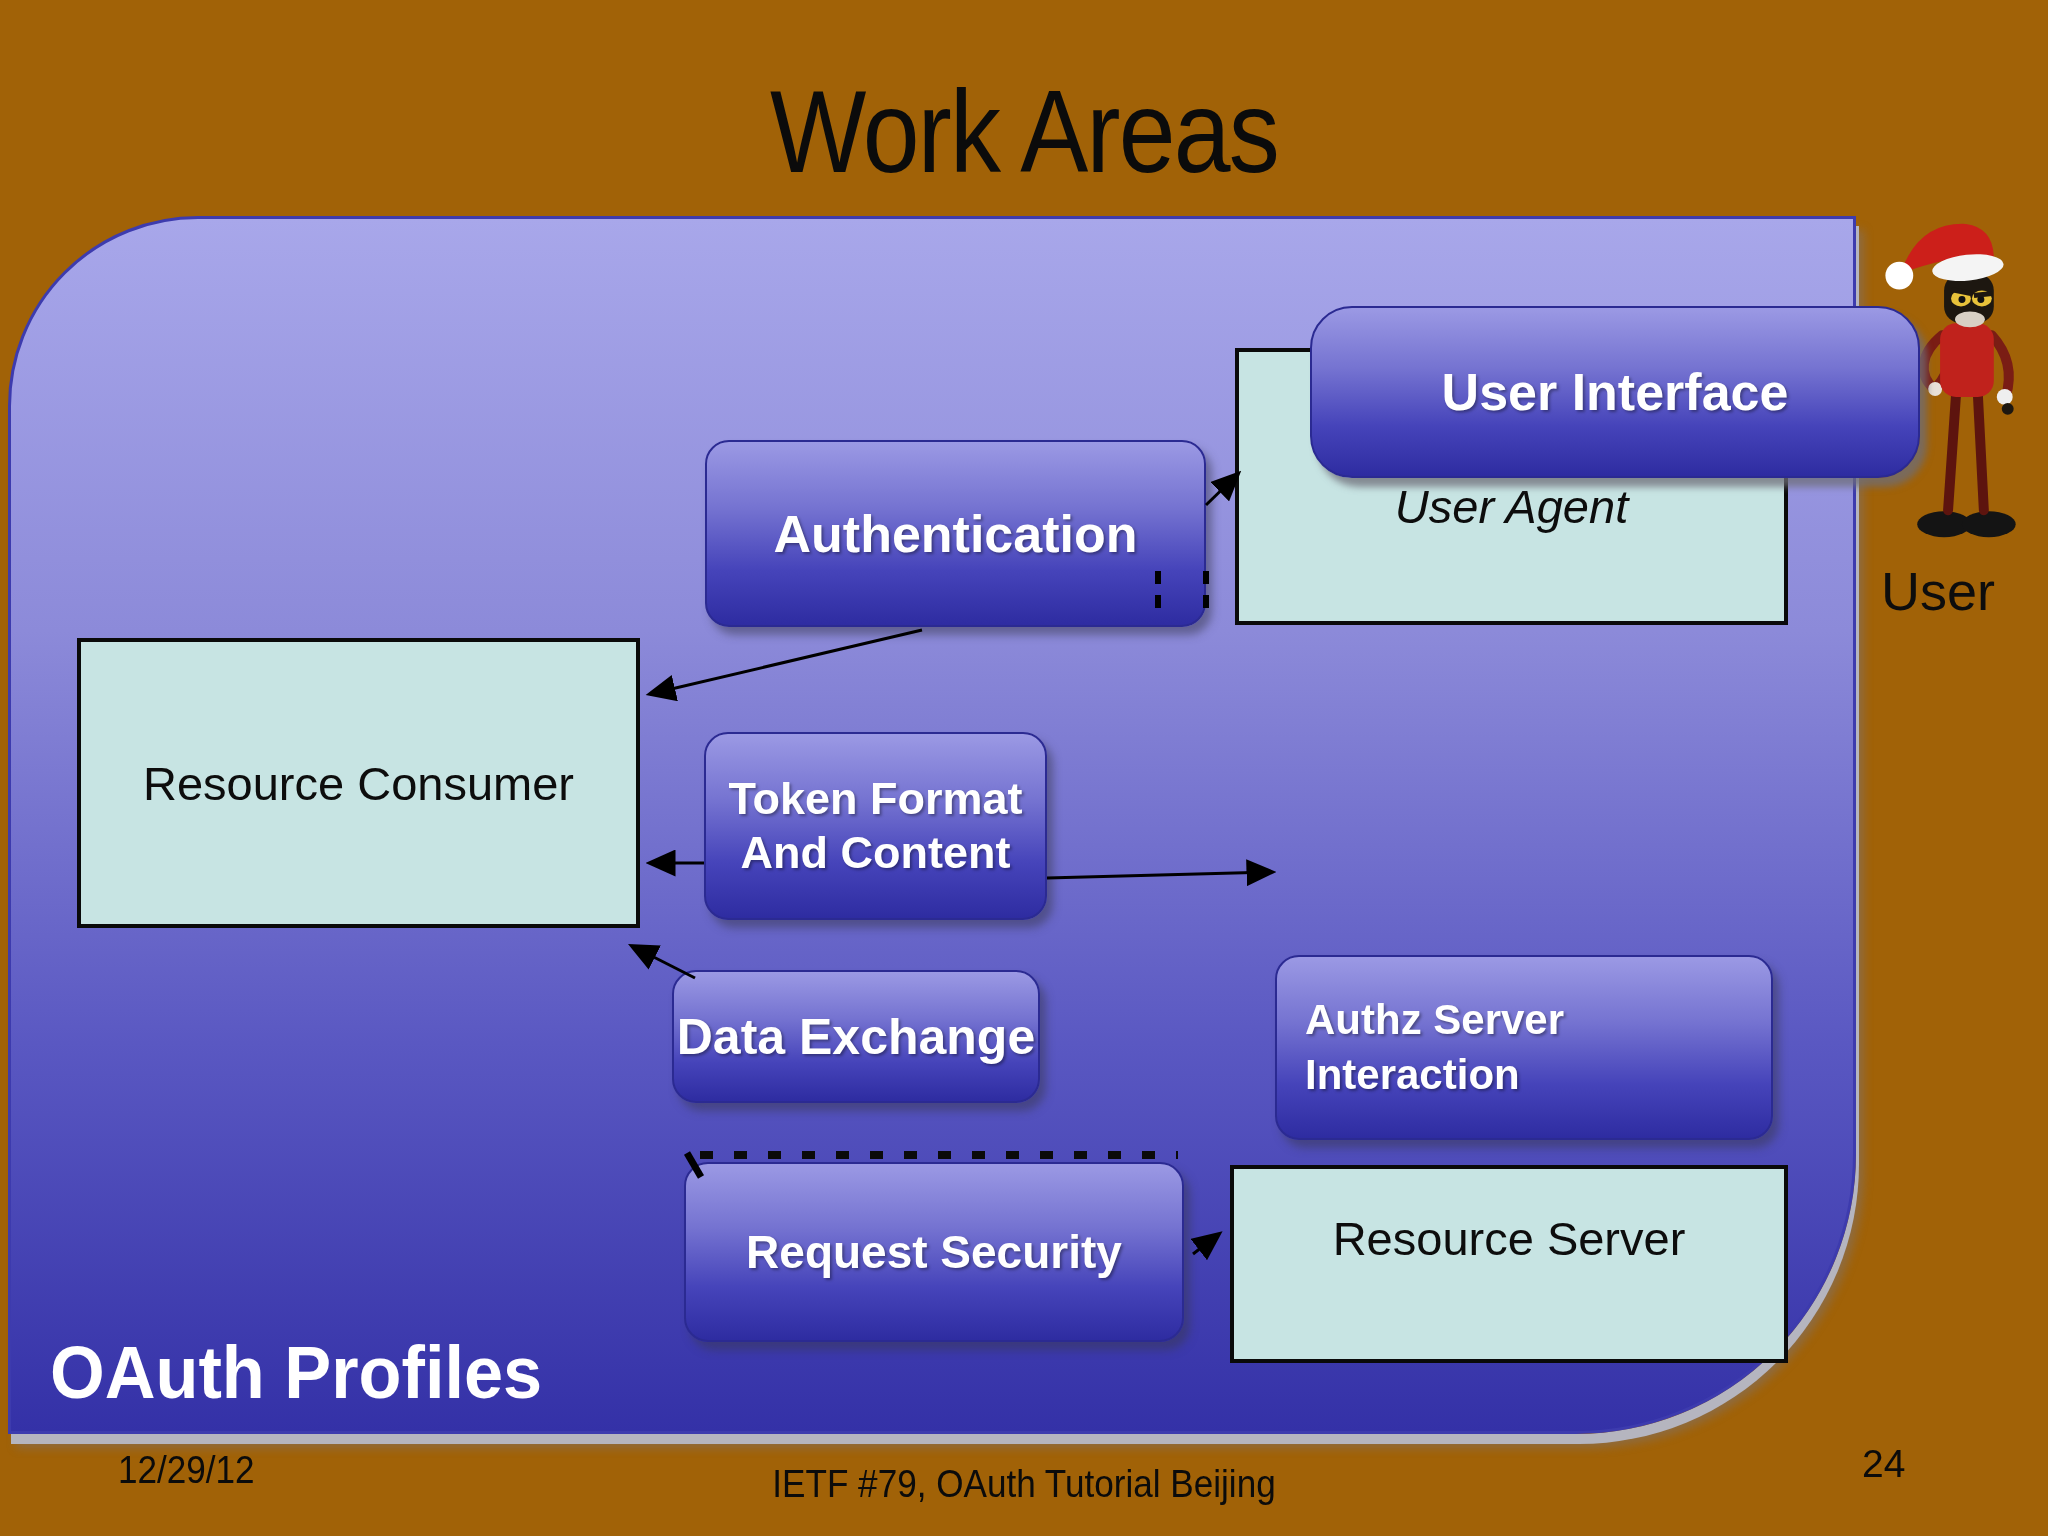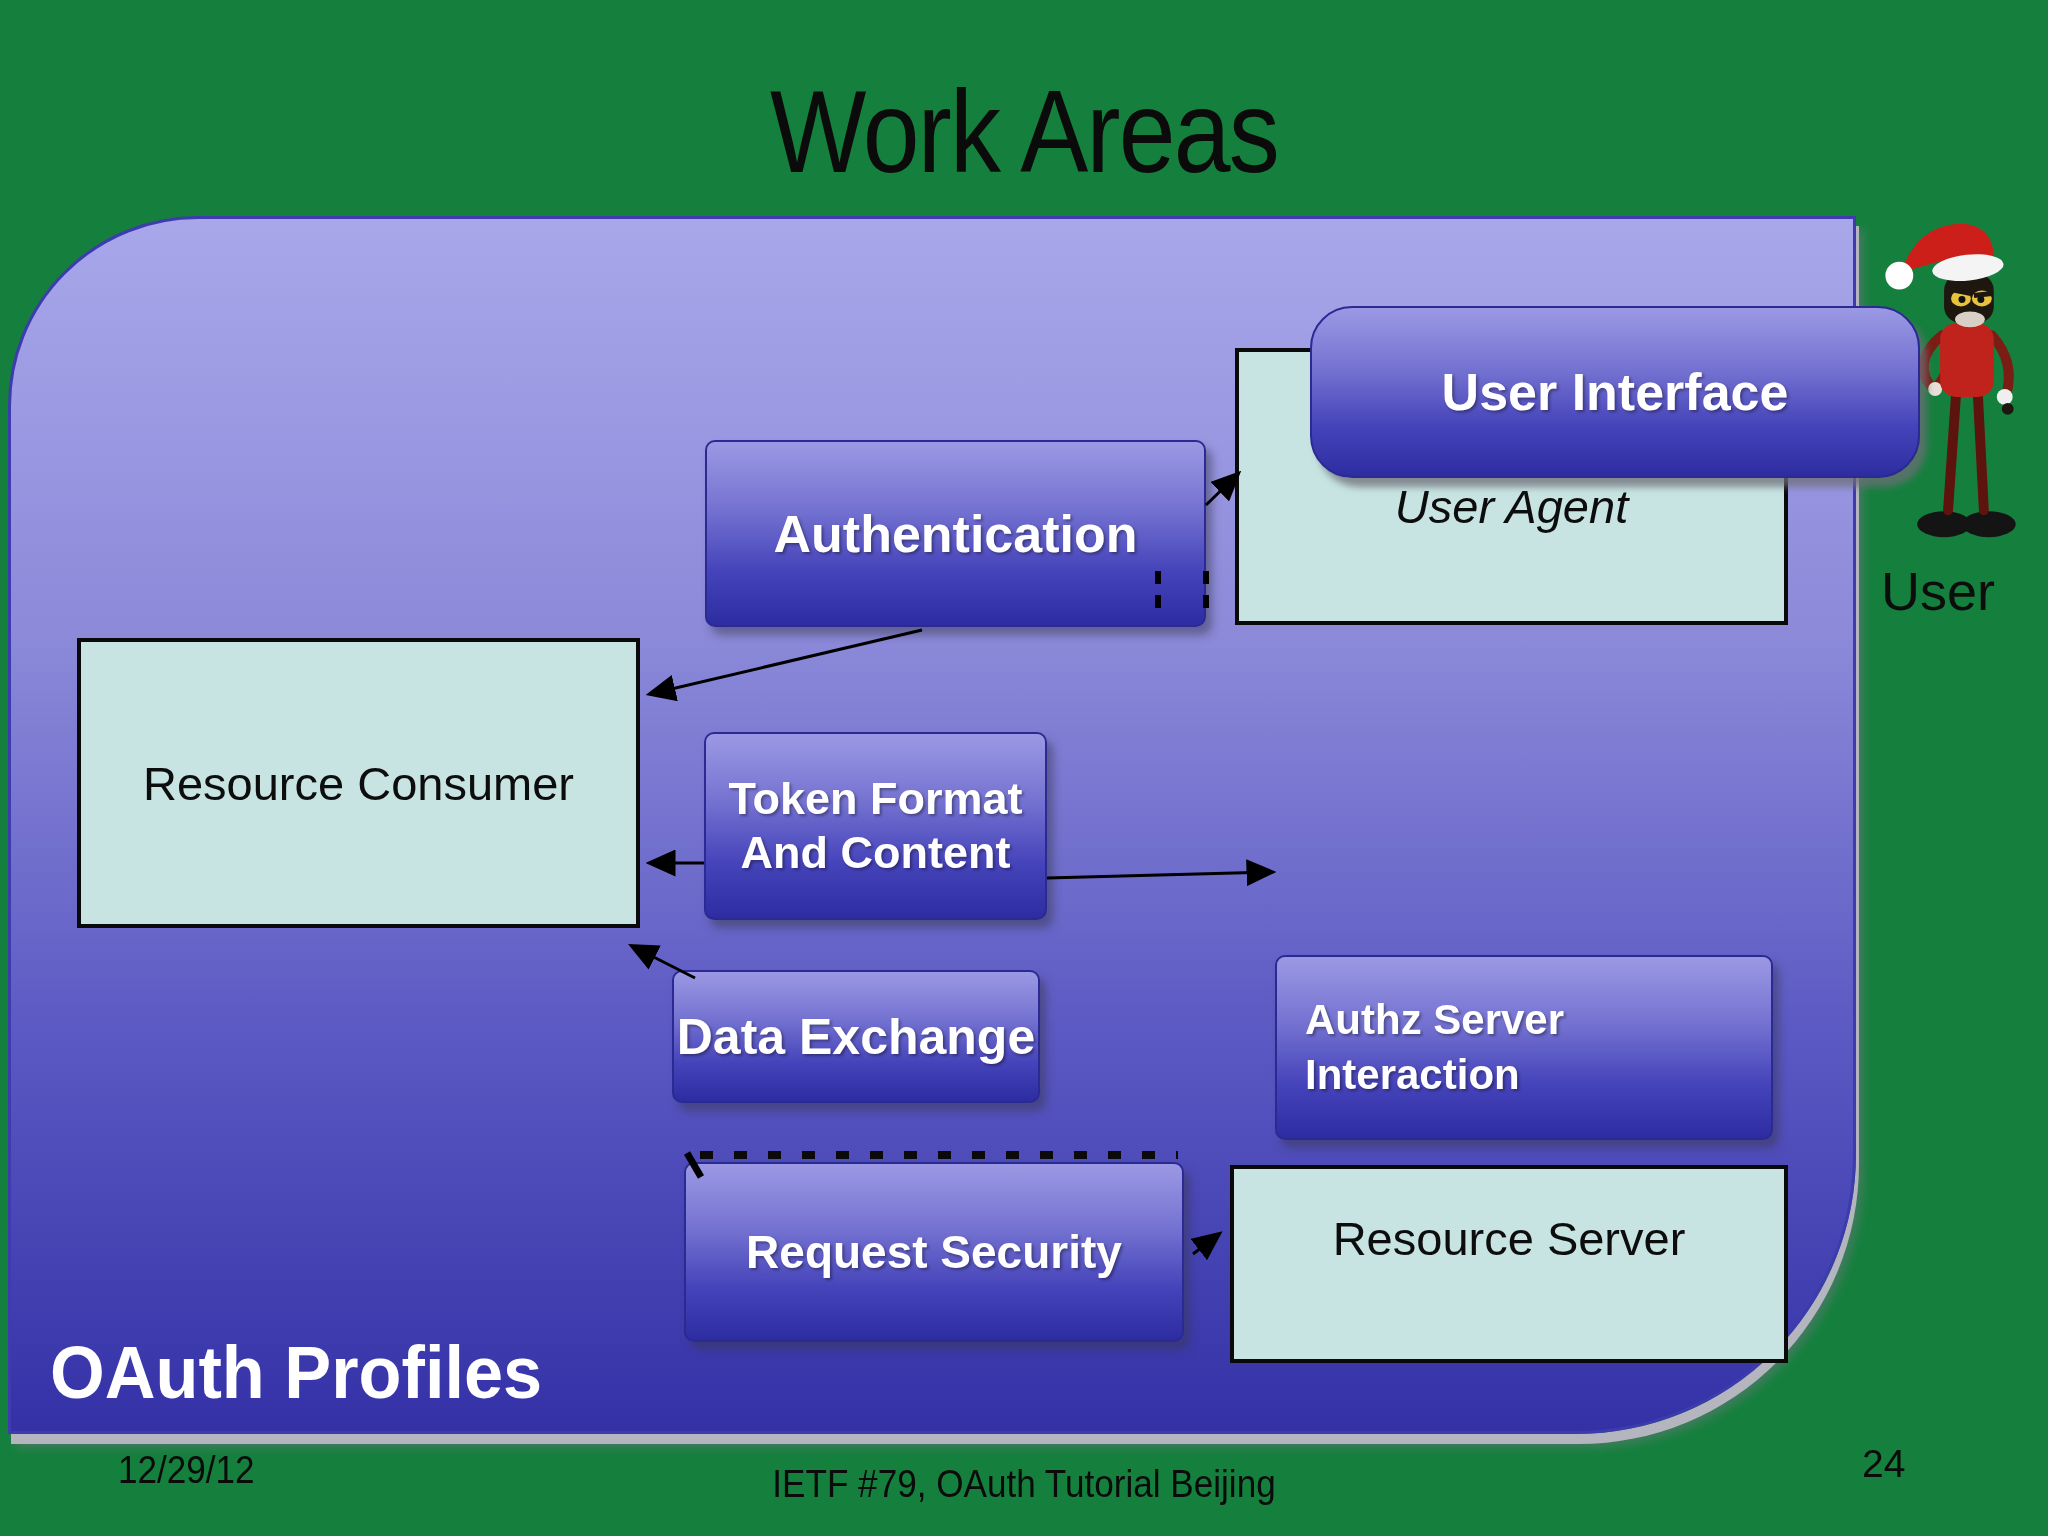--- a/index.html
+++ b/index.html
@@ -1,16 +1,16 @@
 <!DOCTYPE html>
 <html style="--entity_fill: #c7e4e3; --profile_gradient_top: #9b99e4; --profile_gradient_bottom: #2e2ca1; --container_top: #a8a7ea; --container_bottom: #3431a7; --arrow: #000000; --santa_red: #cc1f1a;"><head>
 <meta charset="utf-8">
 <style>
   html,body{margin:0;padding:0;background:#ffffff;}
-  .canvas{position:relative;width:2048px;height:1536px;background:#15803d;overflow:hidden;
+  .canvas{position:relative;width:2048px;height:1536px;background:#a16207;overflow:hidden;
           font-family:"Liberation Sans",sans-serif;}
 
   
   .slide-title{position:absolute;left:0;top:74px;width:2048px;text-align:center;
     font-size:116px;font-weight:400;color:#0b0b0b;letter-spacing:-2px;
     transform:scaleX(.88);line-height:1;}
 
   
   .container{position:absolute;left:8px;top:216px;width:1848px;height:1218px;
     border:3px solid #3d3bae;box-sizing:border-box;
@@ -26,21 +26,21 @@
     display:flex;align-items:center;justify-content:center;color:#0d0d0d;z-index:2;}
   .entity .lbl{font-size:47px;}
   .box-user-agent{left:1235px;top:348px;width:553px;height:277px;}
   .box-user-agent .lbl{margin-top:40px;font-style:italic;}
   .box-resource-consumer{left:77px;top:638px;width:563px;height:290px;}
   .box-authorization-server{left:1233px;top:677px;width:555px;height:316px;}
   .box-resource-server{left:1230px;top:1165px;width:558px;height:198px;align-items:flex-start;}
   .box-resource-server .lbl{margin-top:42px;}
 
   
-  .profile{position:absolute;box-sizing:border-box;border:2px solid #2b2a92;border-radius:10px;
+  .profile{position:absolute;box-sizing:border-box;border:2px solid #2b2a92;border-radius:24px;
     background:linear-gradient(180deg,var(--profile_gradient_top) 0%,#7573d1 36%,#4644ba 70%,var(--profile_gradient_bottom) 100%);
     box-shadow:6px 8px 9px rgba(55,55,80,.5);
     display:flex;flex-direction:column;align-items:center;justify-content:center;
     color:#ffffff;font-weight:700;text-shadow:2px 2px 3px rgba(0,0,0,.35);z-index:3;}
   .box-authentication{left:705px;top:440px;width:501px;height:187px;font-size:52px;}
   .box-token-format{left:704px;top:732px;width:343px;height:188px;font-size:45px;line-height:1.2;}
   .box-data-exchange{left:672px;top:970px;width:368px;height:133px;font-size:50px;}
   .box-request-security{left:684px;top:1162px;width:500px;height:180px;font-size:46px;z-index:4;}
   .box-authz-interaction{left:1275px;top:955px;width:498px;height:185px;font-size:42px;line-height:1.3;
     align-items:flex-start;padding-left:28px;z-index:4;}

